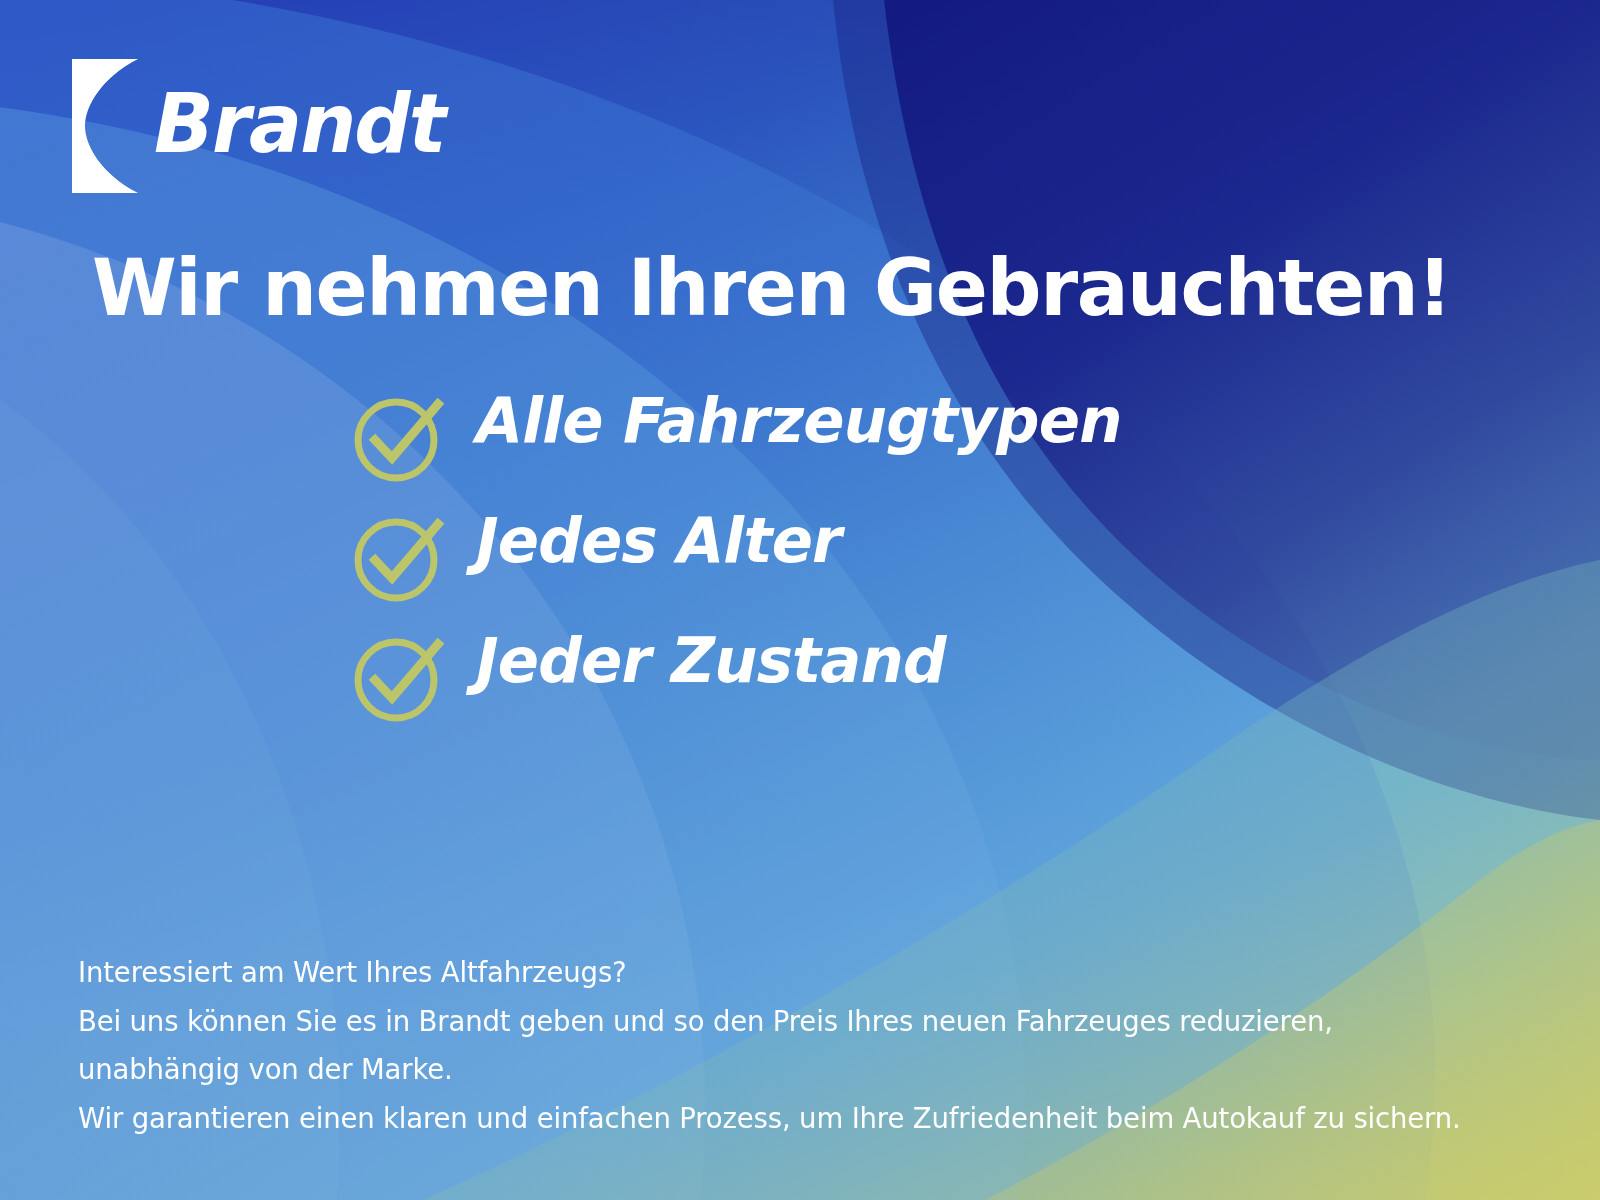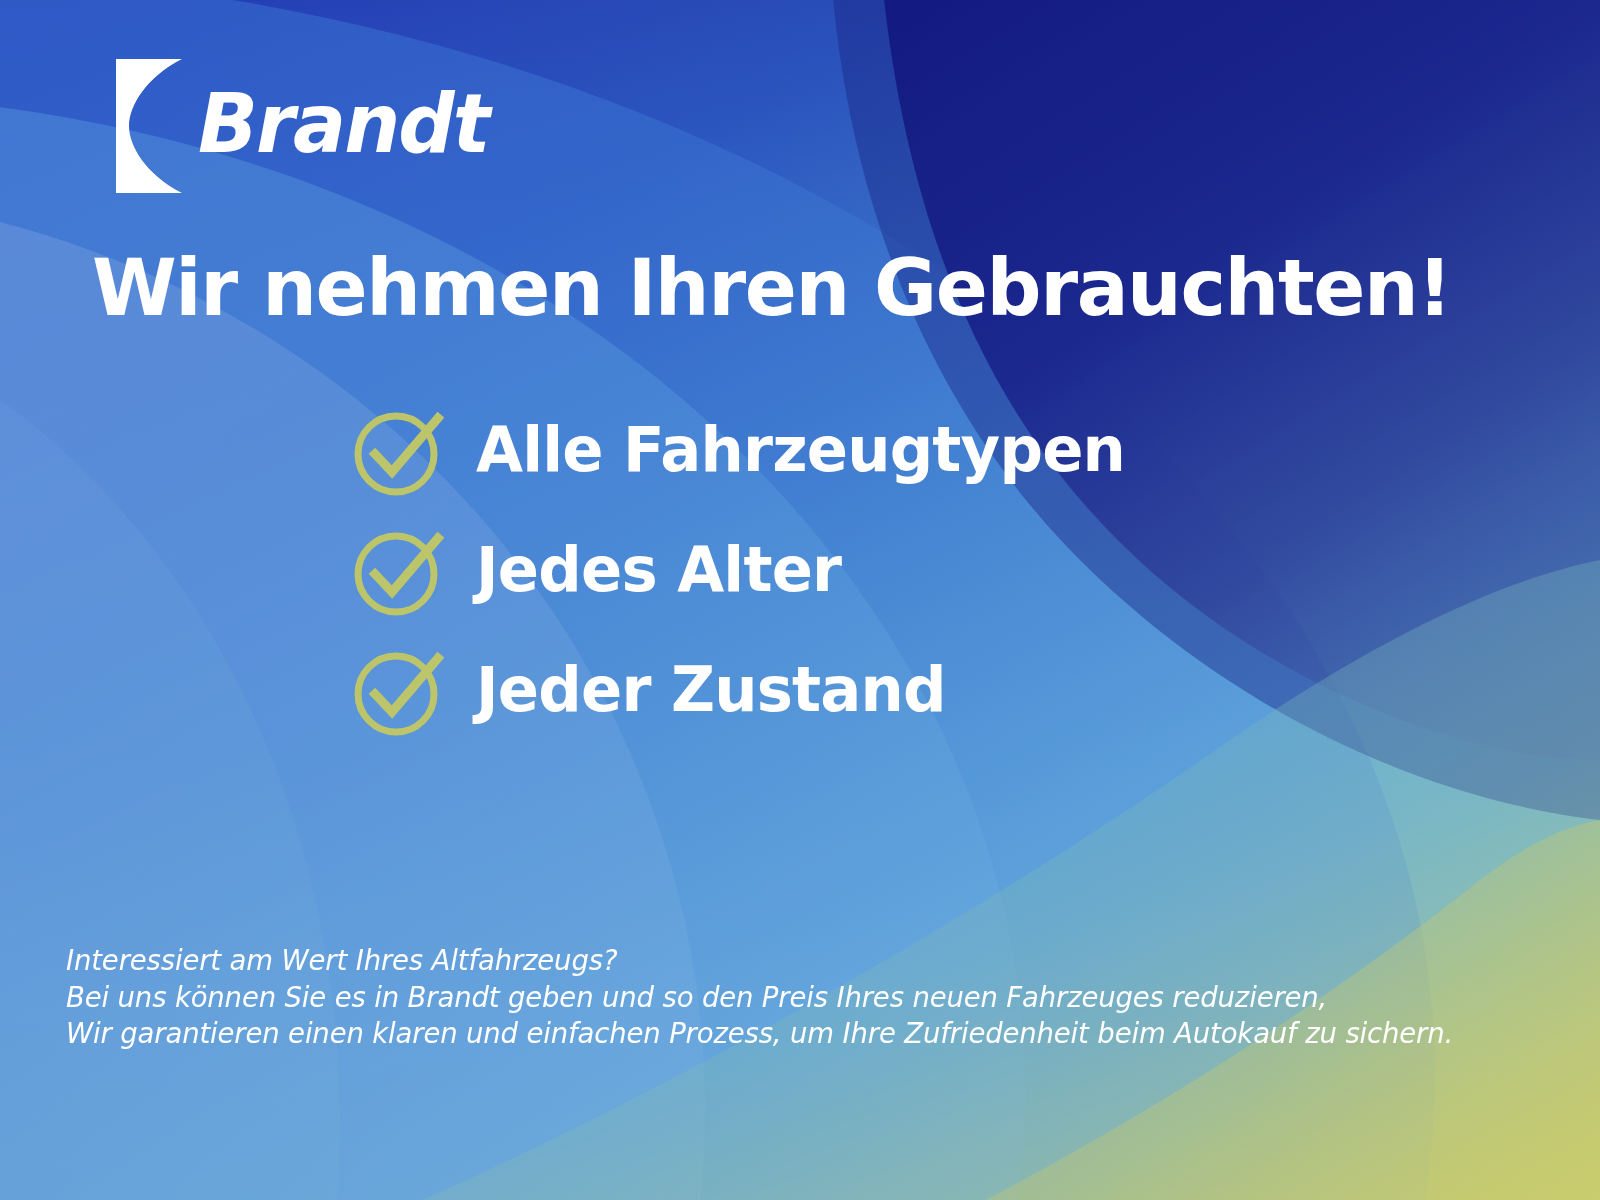--- a/index.html
+++ b/index.html
@@ -36,21 +36,20 @@
   }
 
   
   .logo-block {
     position: absolute;
     left: 72px;
     top: 56px;
     display: flex;
     align-items: center;
     height: 140px;
-    margin-left: 44px;
   }
   .logo-mark {
     position: relative;
     width: 66px;
     height: 134px;
     flex: 0 0 auto;
     display: block;
   }
   .logo-word {
     margin-left: 16px;
@@ -85,22 +84,22 @@
 
   
   .bullets {
     position: absolute;
     left: 352px;
     top: 392px;
     width: 1100px;
   }
   .bullet-row {
     display: flex;
-    align-items: center;
     height: 120px;
+    font-style: italic;
   }
   .bullet-icon {
     flex: 0 0 auto;
     width: 92px;
     height: 92px;
     display: block;
     margin-right: 32px;
   }
   .bullet-label {
     font-family: "DejaVu Sans", sans-serif;
@@ -121,23 +120,22 @@
     top: 942px;
     width: 1420px;
     font-family: "DejaVu Sans", sans-serif;
     font-weight: normal;
     font-size: 27.5px;
     line-height: 36.5px;
     color: #ffffff;
     letter-spacing: -0.15px;
   }
   .footer p {
-    margin: 0;
-    white-space: nowrap;
-    font-style: italic;
+    margin: 12px;
+    white-space: nowrap;
   }
 </style>
 </head>
 <body>
 
 <div id="poster">
 
   <svg id="bg-svg" viewBox="0 0 1600 1200" preserveAspectRatio="none" aria-hidden="true">
     <defs>
 
@@ -269,17 +267,18 @@
           <path d="M23 48 L40 66 L86 12" fill="none" stroke="#bcc56a" stroke-width="9" stroke-linecap="square" stroke-linejoin="miter"></path>
         </svg>
         <div class="bullet-label">Jeder Zustand</div>
       </div>
 
     </div>
 
     <div class="footer">
       <p>Interessiert am Wert Ihres Altfahrzeugs?</p>
       <p>Bei uns können Sie es in Brandt geben und so den Preis Ihres neuen Fahrzeuges reduzieren,</p>
+      <p>unabhängig von der Marke.</p>
       <p>Wir garantieren einen klaren und einfachen Prozess, um Ihre Zufriedenheit beim Autokauf zu sichern.</p>
     </div>
 
   </div>
 </div>
 
 </body></html>

